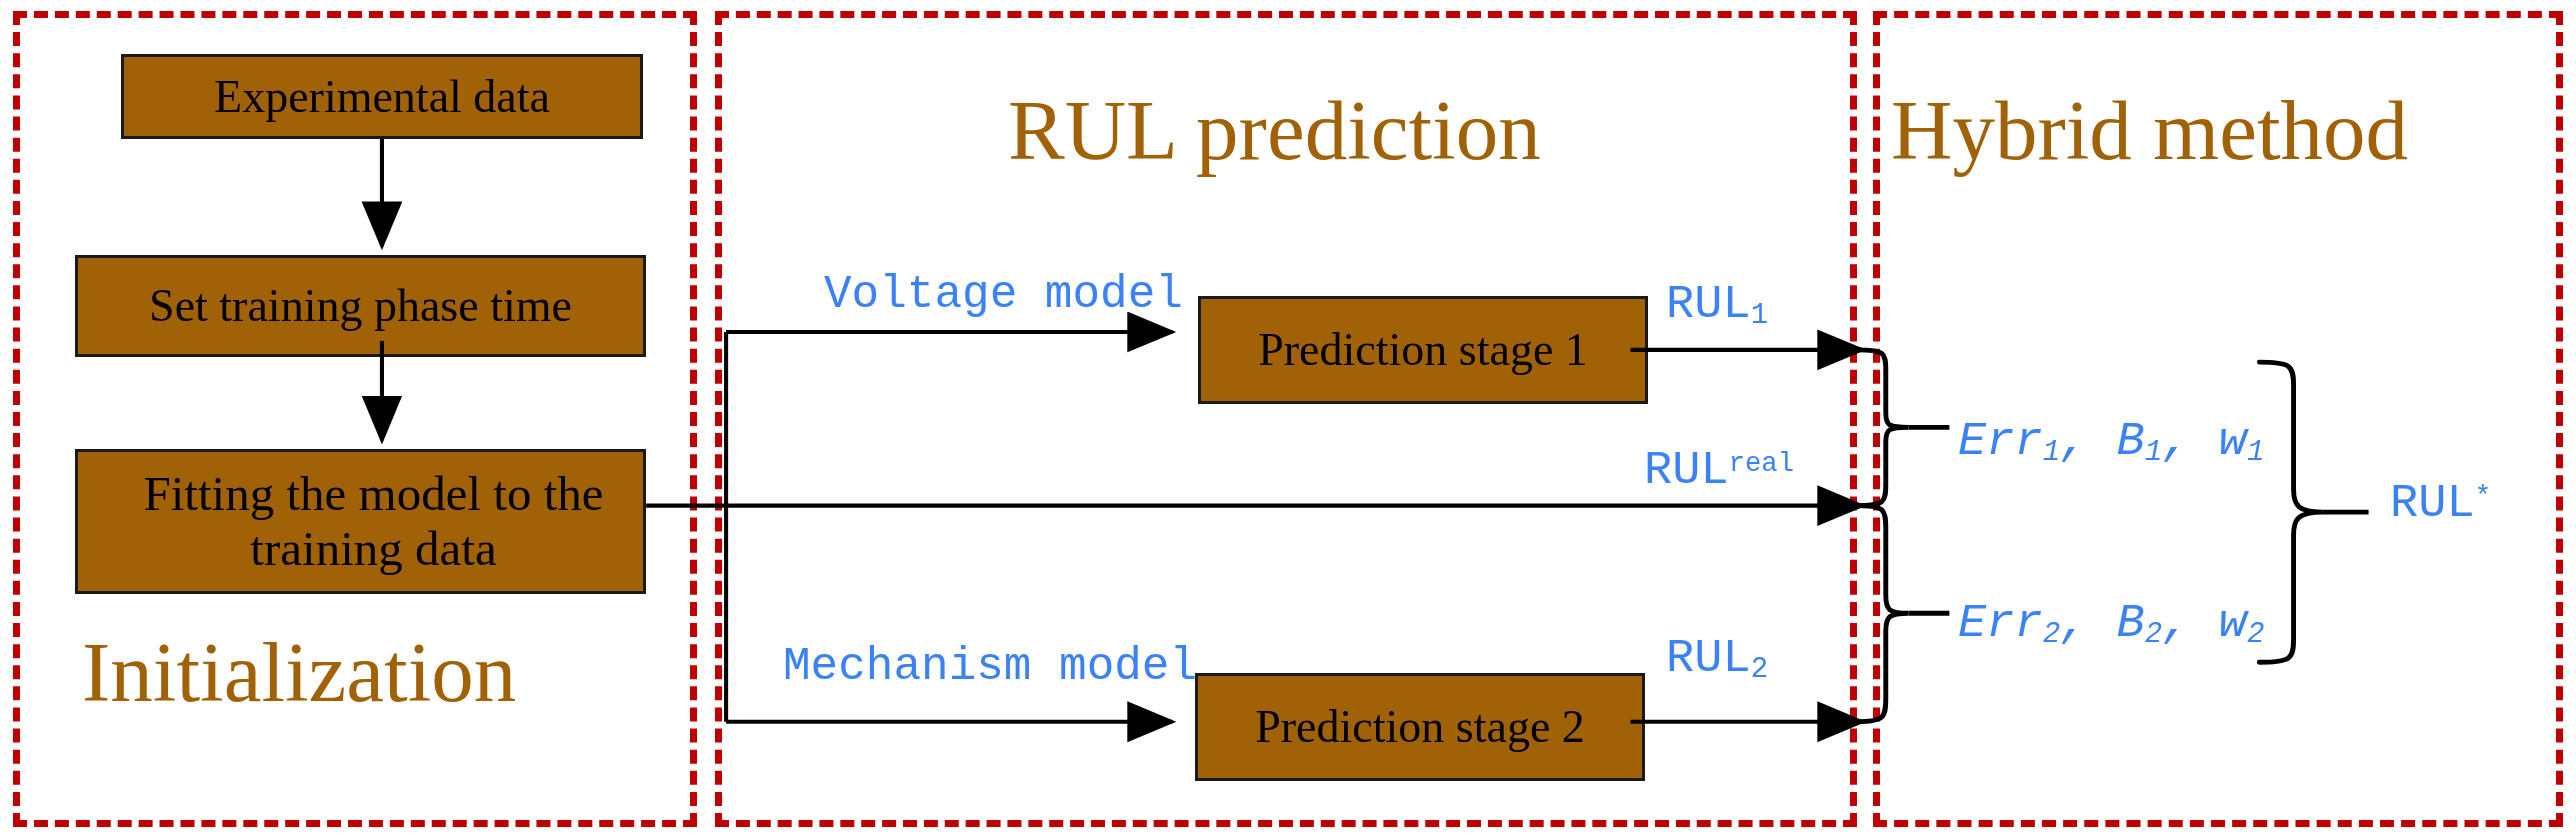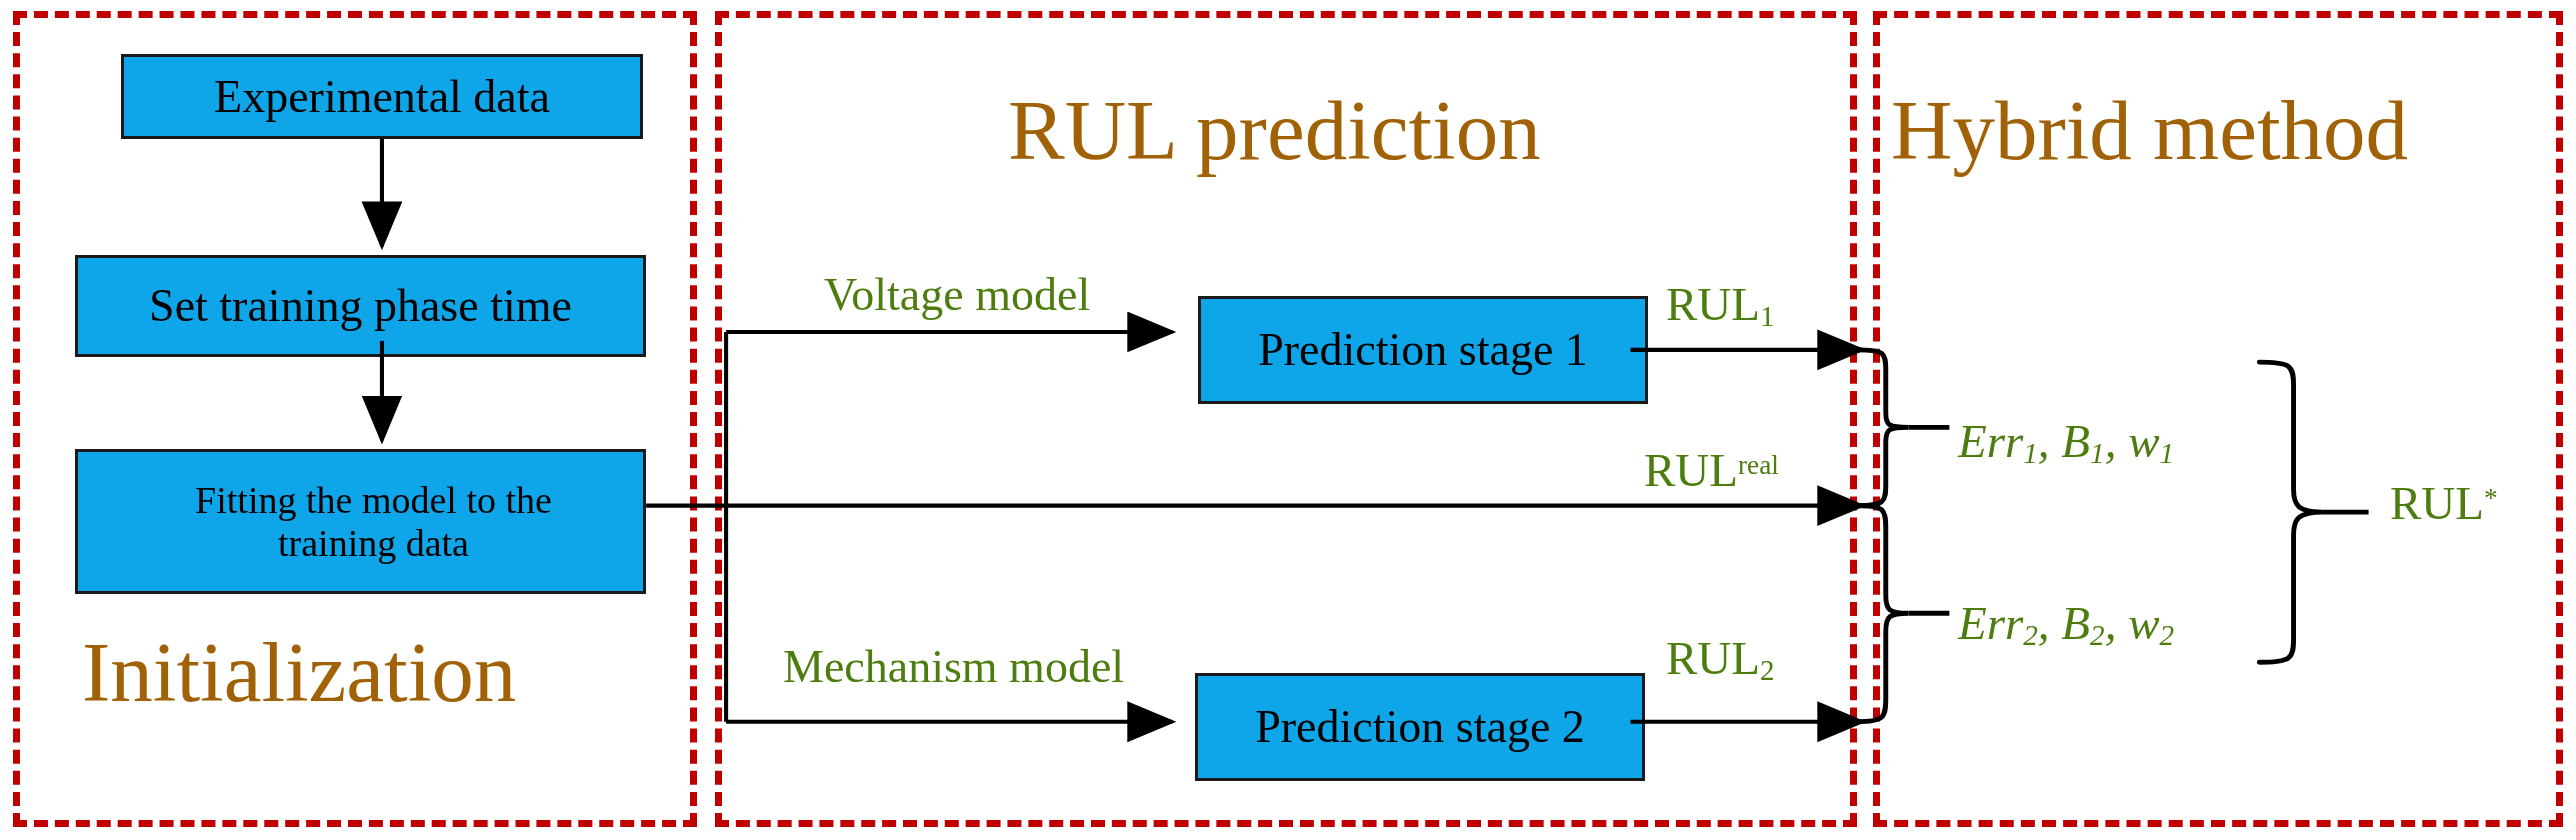--- a/index.html
+++ b/index.html
@@ -34,35 +34,35 @@
     font-weight: 400;
     white-space: nowrap;
     line-height: 1;
   }
 
   
   .pbox {
     position: absolute;
     box-sizing: border-box;
     border: 3.3px solid #1a1a1a;
-    background: #0ea5e9;
+    background: #a16207;
     display: flex;
     align-items: center;
     justify-content: center;
     text-align: center;
     font-family: "Liberation Serif", "DejaVu Serif", serif;
     color: #000000;
     line-height: 1.12;
   }
 
   
   .lbl {
     position: absolute;
-    color: #4d7c0f;
-    font-family: Liberation Serif, serif;
+    color: #3b82f6;
+    font-family: Liberation Mono, monospace;
     white-space: nowrap;
     line-height: 1;
   }
   .lbl sub {
     font-size: 0.62em;
     vertical-align: -0.20em;
   }
   .lbl sup {
     font-size: 0.58em;
     vertical-align: 0.45em;
@@ -90,21 +90,21 @@
   <div class="panel" style="left:13px; top:11.4px; width:684px; height:816px;"></div>
 
   <div class="pbox" style="left:121px; top:54px; width:522px; height:85px; font-size:46px;">
     <span>Experimental data</span>
   </div>
 
   <div class="pbox" style="left:75px; top:255px; width:571px; height:102px; font-size:46px;">
     <span>Set training phase time</span>
   </div>
 
-  <div class="pbox" style="left:75px; top:449px; width:571px; height:145px; font-size:38px; flex-direction:column;padding-left:26px;">
+  <div class="pbox" style="left:75px; top:449px; width:571px; height:145px; font-size:49px; flex-direction:column;padding-left:26px;">
     <span>Fitting the model to the</span>
     <span>training data</span>
   </div>
 
   <div class="panel-title" style="left:82px; top:630px; font-size:85px;">Initialization</div>
 
   <div class="panel" style="left:715px; top:11.4px; width:1142px; height:816px;"></div>
 
   <div class="panel-title" style="left:1008px; top:88px; font-size:85px;">RUL prediction</div>
 

